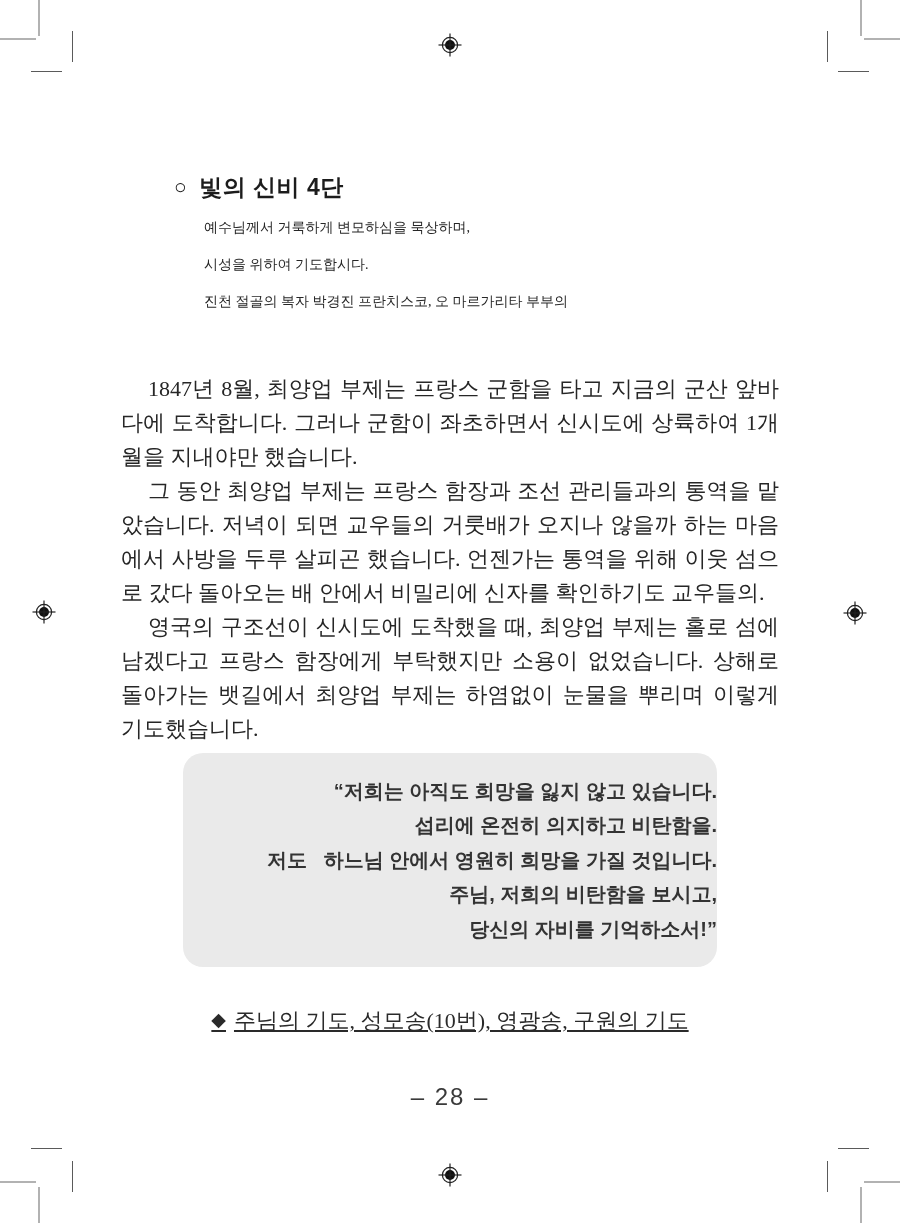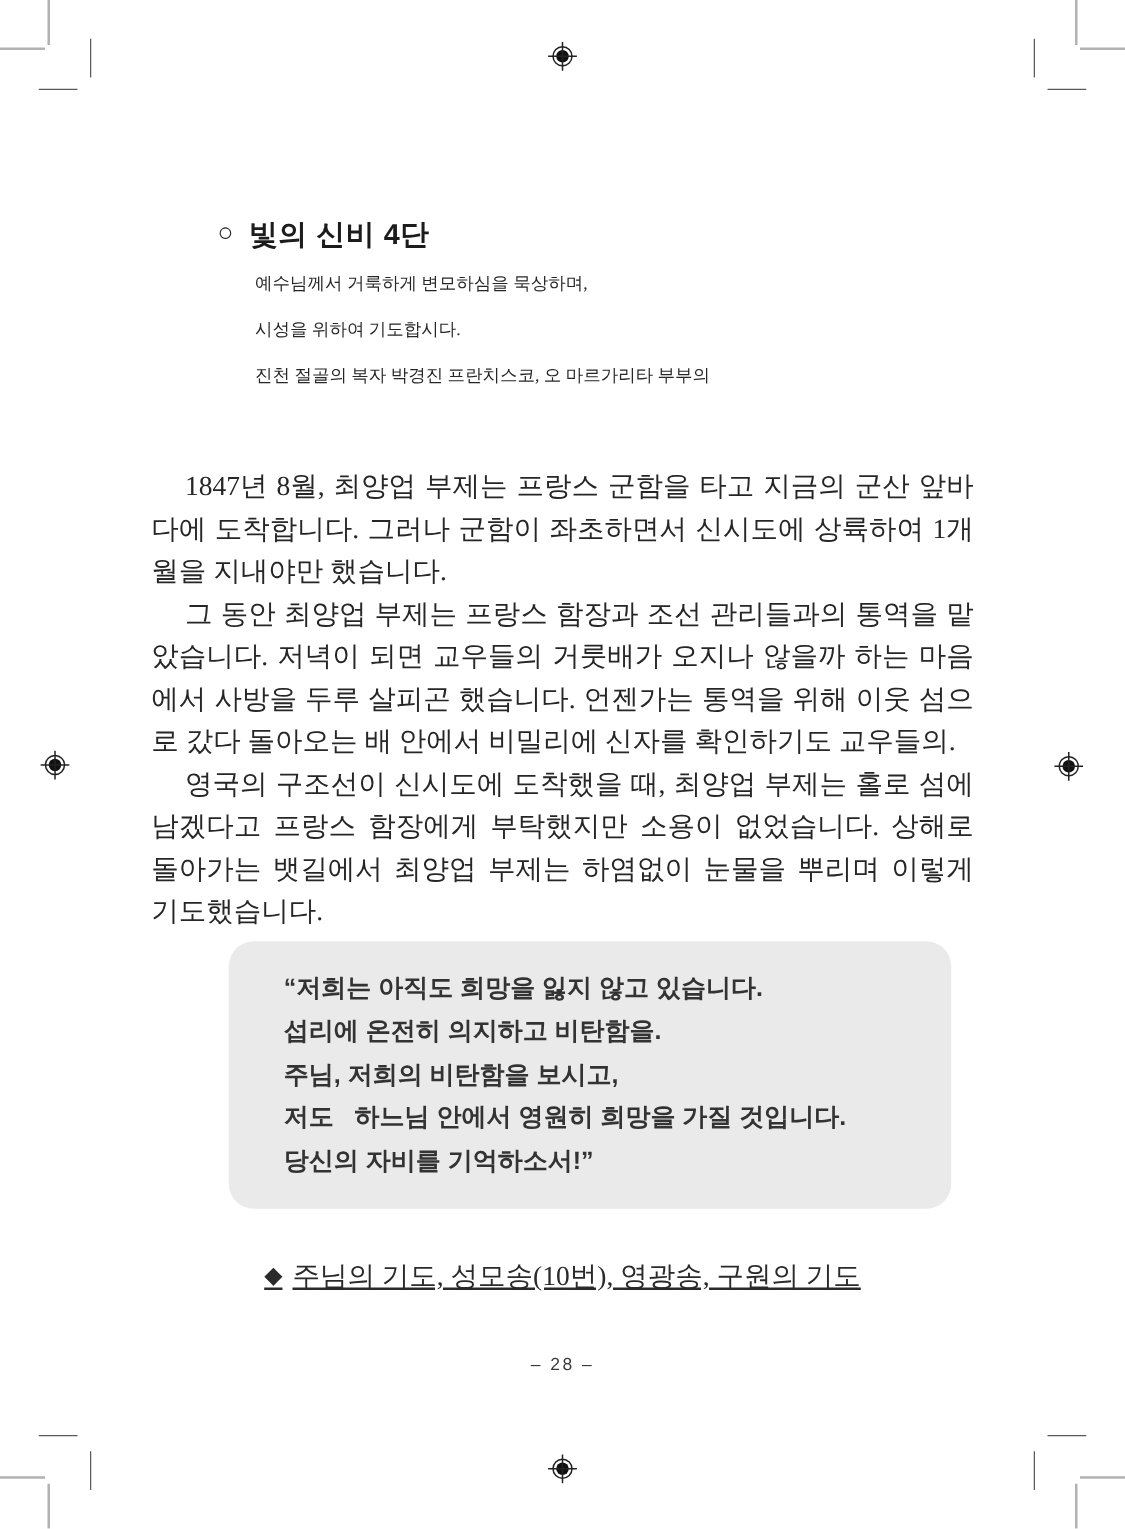--- a/index.html
+++ b/index.html
@@ -35,35 +35,35 @@
     position: absolute; left: 121px; top: 348px; width: 658px;
     font-size: 22px; line-height: 34px; color: #262626;
     text-align: justify;
     margin-top: 24px;
   }
   .bodytext p { margin: 0; text-indent: 27px; }
   .quote-box {
     position: absolute; left: 183px; top: 753px; width: 534px; height: 214px;
     background: #eaeaea; border-radius: 20px;
     display: flex; flex-direction: column; justify-content: center;
-    text-align: left;
+    text-align: right;
     font-family: "Liberation Sans", sans-serif;
-    font-weight: bold; font-size: 20px; line-height: 34.5px; color: #333333; padding-left: 44px;
+    font-weight: bold; font-size: 20px; line-height: 34.5px; color: #333333;
   }
   .quote-box div { white-space: pre-wrap; }
   .prayer-line {
     position: absolute; left: 0; top: 1006px; width: 900px;
     text-align: center; font-size: 22px; color: #2a2a2a; text-decoration: underline;
   }
   .prayer-line .bullet { font-size: 19px; margin-right: 8px; position: relative; top: -2px; }
   .page-number {
     position: absolute; left: 0; top: 1083px; width: 900px;
     text-align: center;
     font-family: "Liberation Sans", sans-serif;
-    font-size: 14px; color: #3a3a3a; letter-spacing: 2px;
+    font-size: 24px; color: #3a3a3a; letter-spacing: 2px;
   }
 </style>
 </head>
 <body>
 
 <div class="sheet">
 
   <div class="cm outer" style="left:38px; top:0; width:2px; height:36px;"></div>
   <div class="cm outer" style="left:0; top:38px; width:36px; height:2px;"></div>
   <div class="cm inner" style="left:72px; top:31px; width:1px; height:31px;"></div>
@@ -122,22 +122,22 @@
 
   <div class="bodytext">
     <p>1847년 8월, 최양업 부제는 프랑스 군함을 타고 지금의 군산 앞바다에 도착합니다. 그러나 군함이 좌초하면서 신시도에 상륙하여 1개월을 지내야만 했습니다.</p>
     <p>그 동안 최양업 부제는 프랑스 함장과 조선 관리들과의 통역을 맡았습니다. 저녁이 되면 교우들의 거룻배가 오지나 않을까 하는 마음에서 사방을 두루 살피곤 했습니다. 언젠가는 통역을 위해 이웃 섬으로 갔다 돌아오는 배 안에서 비밀리에 신자를 확인하기도 교우들의.</p>
     <p>영국의 구조선이 신시도에 도착했을 때, 최양업 부제는 홀로 섬에 남겠다고 프랑스 함장에게 부탁했지만 소용이 없었습니다. 상해로 돌아가는 뱃길에서 최양업 부제는 하염없이 눈물을 뿌리며 이렇게 기도했습니다.</p>
   </div>
 
   <div class="quote-box">
     <div>“저희는 아직도 희망을 잃지 않고 있습니다.</div>
     <div>섭리에 온전히 의지하고 비탄함을.</div>
+    <div>저도   하느님 안에서 영원히 희망을 가질 것입니다.</div>
     <div>주님, 저희의 비탄함을 보시고,</div>
-    <div>저도   하느님 안에서 영원히 희망을 가질 것입니다.</div>
     <div>당신의 자비를 기억하소서!”</div>
   </div>
 
   <div class="prayer-line">
     <span class="bullet">◆</span><span>주님의 기도, 성모송(10번), 영광송, 구원의 기도</span>
   </div>
 
   <div class="page-number">– 28 –</div>
 
 </div>

